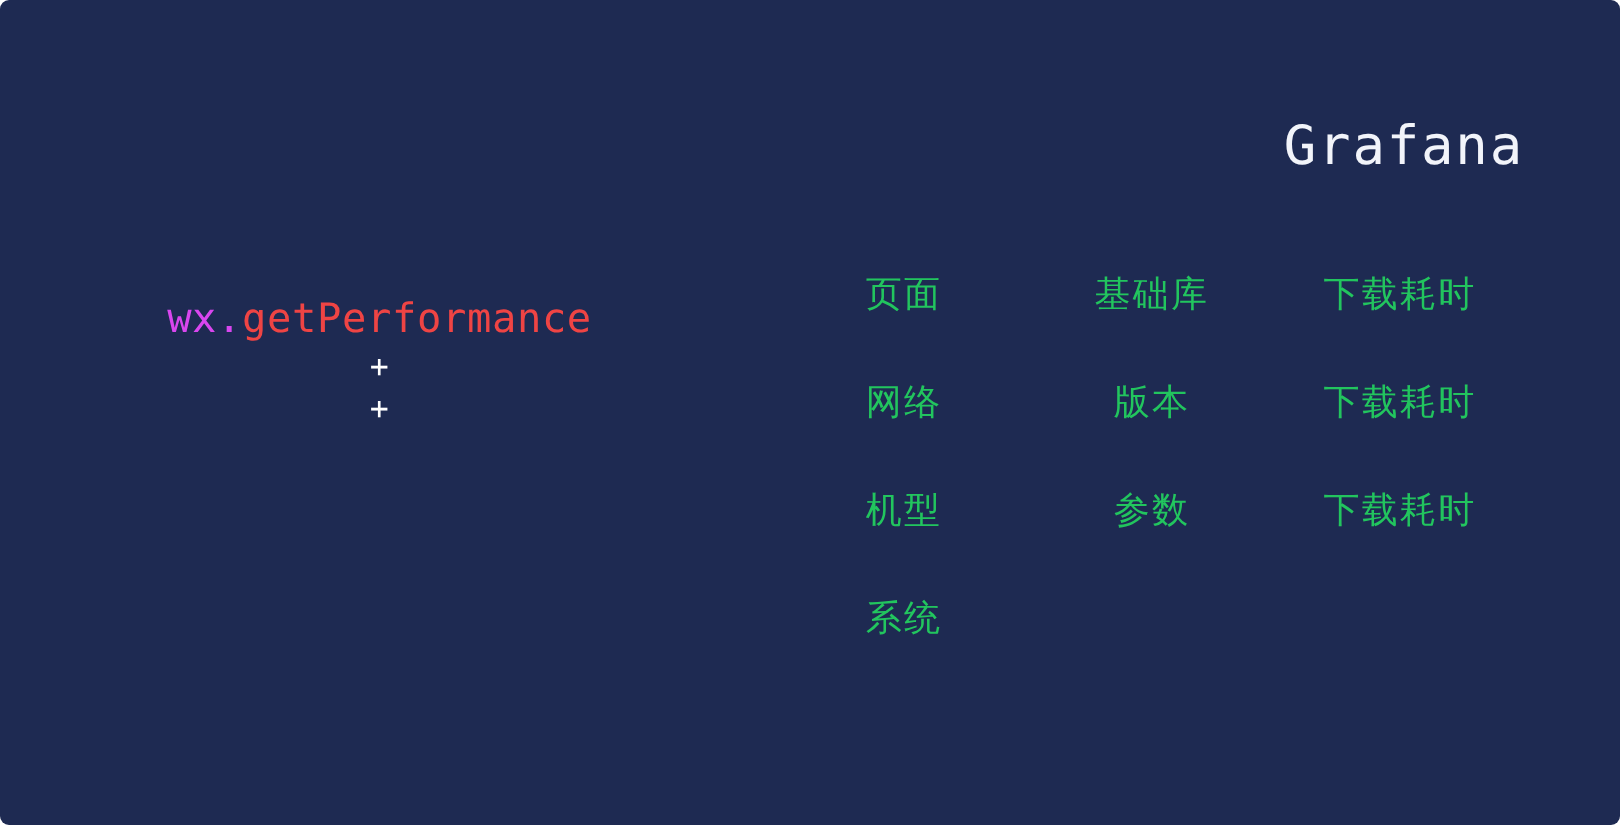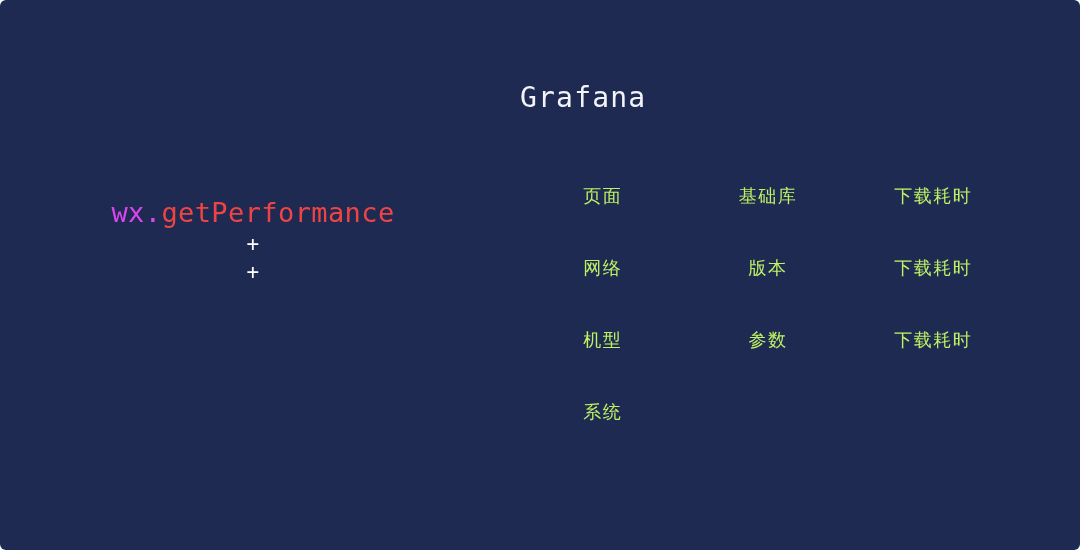--- a/index.html
+++ b/index.html
@@ -54,45 +54,45 @@
 
   
   #grafana-panel {
     position: absolute;
     left: 520px;
     top: 78px;
     width: 500px;
     height: 360px;
   }
   #grafana-title {
-    text-align: left;
+    text-align: right;
     width: 496px;
     font-family: "DejaVu Sans Mono", monospace;
-    font-size: 28px;
+    font-size: 36px;
     color: #f2f4fa;
     letter-spacing: 1.2px;
     height: 40px;
     line-height: 40px;
   }
 
   #metrics-grid {
     position: absolute;
     top: 82px;
     left: 0;
     width: 496px;
     display: grid;
     grid-template-columns: 1fr 1fr 1fr;
     grid-auto-rows: 72px;
     align-items: center;
     justify-items: center;
   }
   .metric-cell {
     font-family: "DejaVu Sans", sans-serif;
-    font-size: 18px;
-    color: #bef264;
+    font-size: 24px;
+    color: #22c55e;
     letter-spacing: 1.5px;
     line-height: 1;
     white-space: nowrap;
   }
   .metric-cell.empty {
     visibility: hidden;
   }
 </style>
 </head>
 <body>

